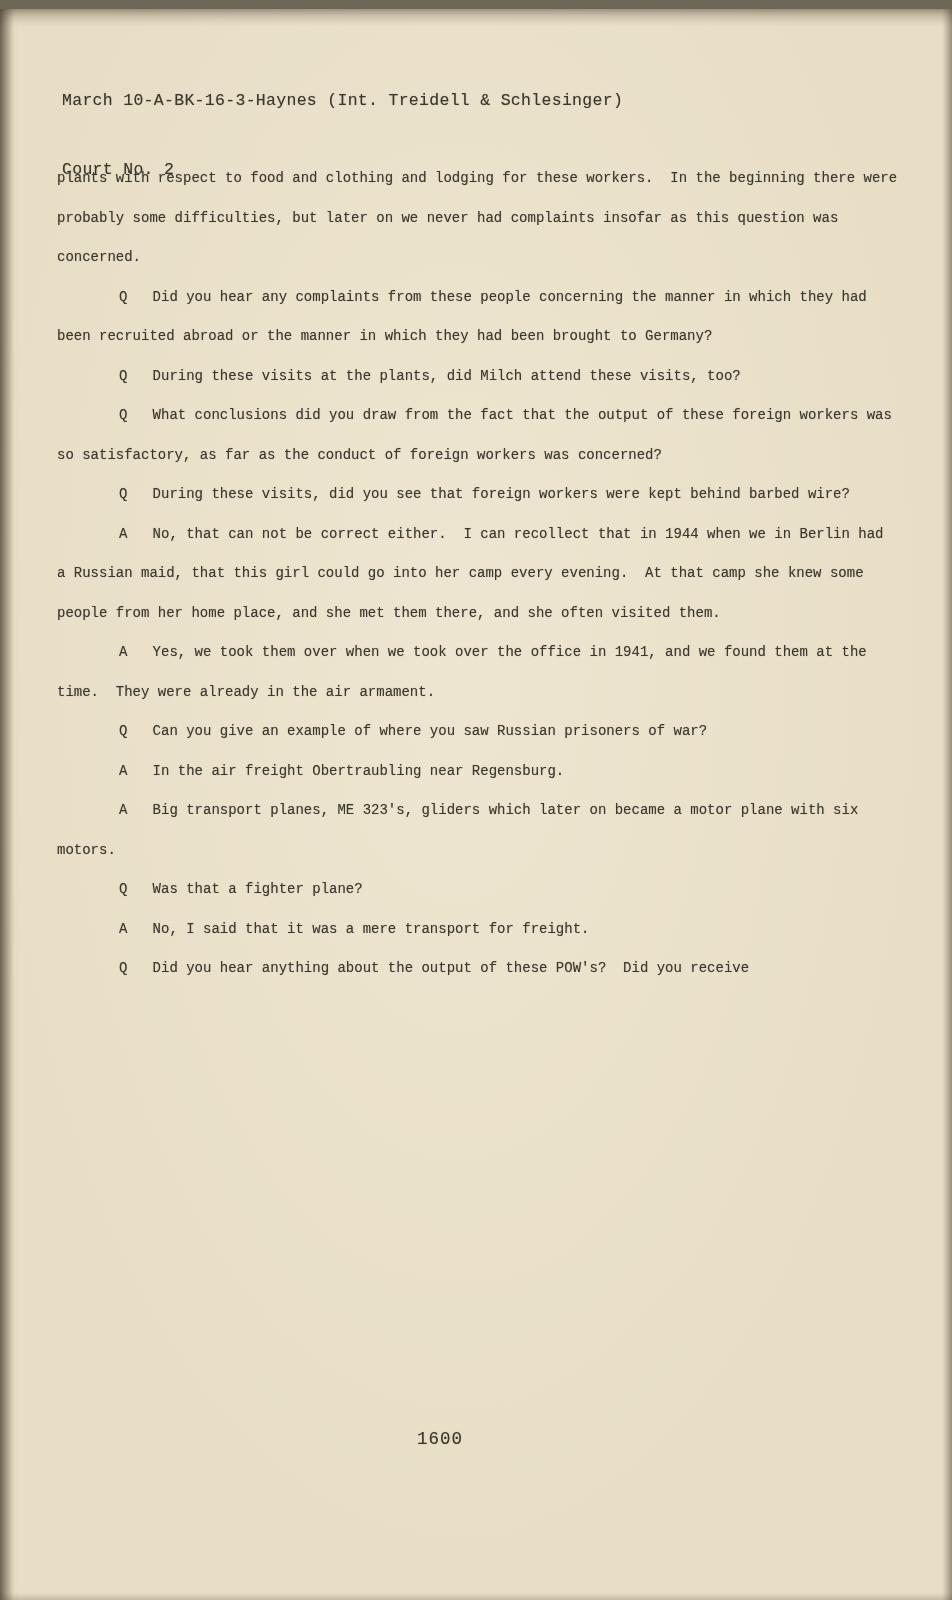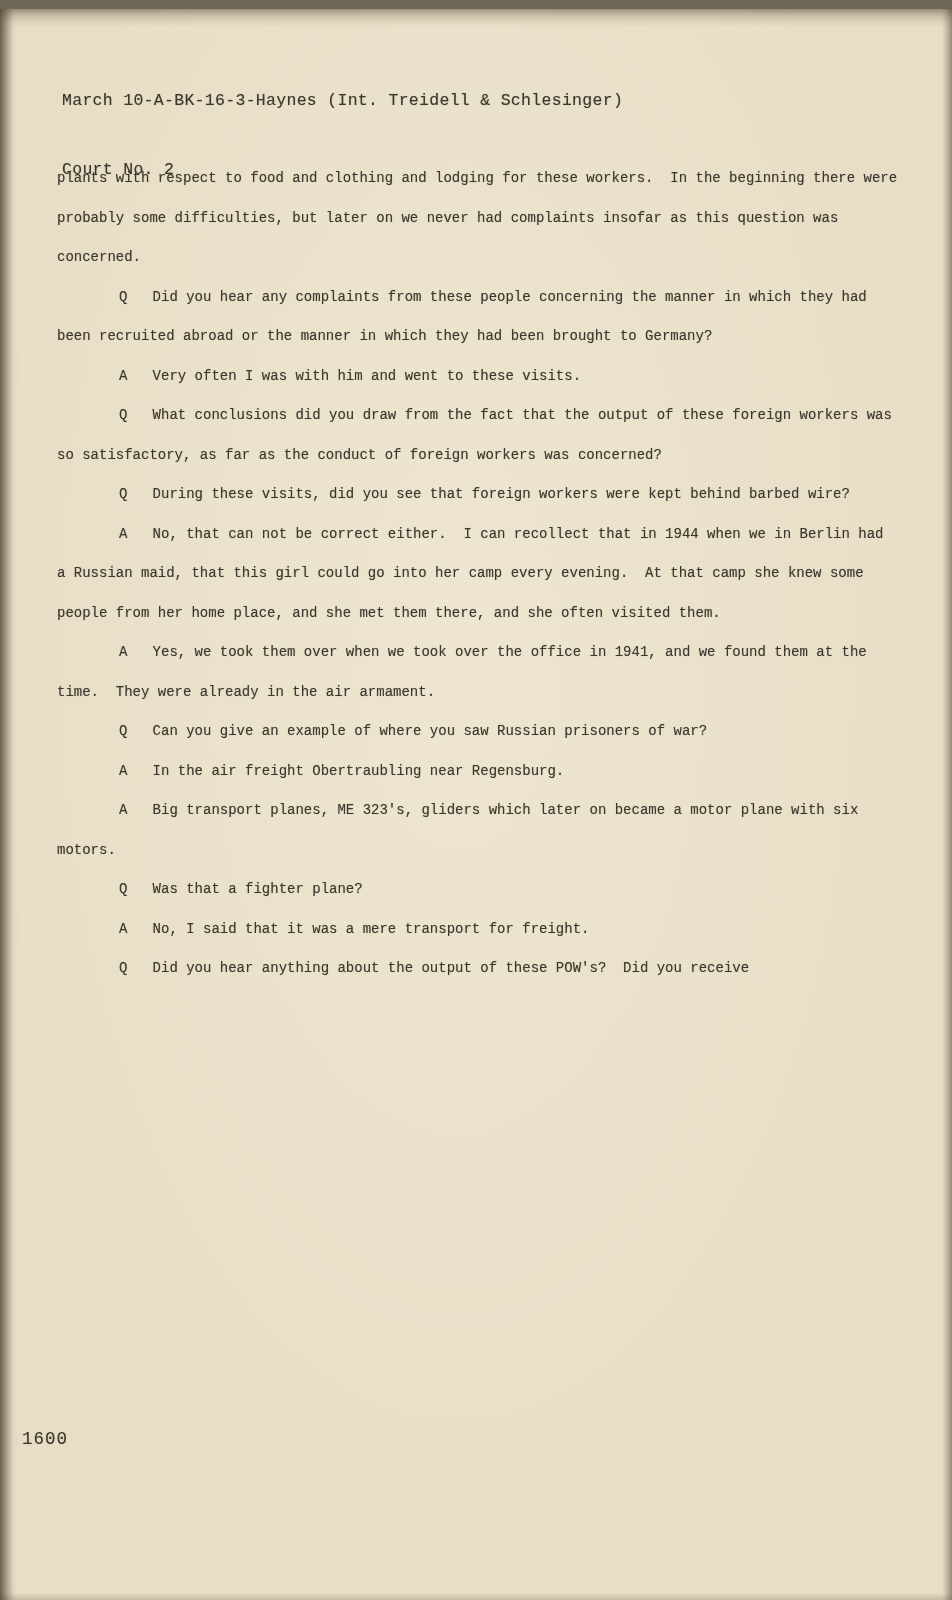--- a/index.html
+++ b/index.html
@@ -54,38 +54,38 @@
     word-break: normal;
   }
   .para.indent {
     text-indent: 62px;
   }
   .pageno {
     position: absolute;
     left: 0;
     top: 1420px;
     width: 880px;
+    text-align: center;
     font-size: 17.5px;
     letter-spacing: 1px;
     text-shadow: 0 0 1px rgba(59,56,46,0.40);
-    padding-left: 22px;
   }
 </style>
 </head>
 <body>
 
 <div class="scan">
   <div class="header">
     <div>March 10-A-BK-16-3-Haynes (Int. Treidell &amp; Schlesinger)</div>
     <div>Court No. 2</div>
   </div>
   <div class="body" id="transcript">
       <p class="para">plants with respect to food and clothing and lodging for these workers.  In the beginning there were probably some difficulties, but later on we never had complaints insofar as this question was concerned.</p>
       <p class="para indent">Q   Did you hear any complaints from these people concerning the manner in which they had been recruited abroad or the manner in which they had been brought to Germany?</p>
-      <p class="para indent">A   Very often I was with him and went to these visits.</p>
+      <p class="para indent">Q   During these visits at the plants, did Milch attend these visits, too?</p>
       <p class="para indent">Q   What conclusions did you draw from the fact that the output of these foreign workers was so satisfactory, as far as the conduct of foreign workers was concerned?</p>
       <p class="para indent">Q   During these visits, did you see that foreign workers were kept behind barbed wire?</p>
       <p class="para indent">A   No, that can not be correct either.  I can recollect that in 1944 when we in Berlin had a Russian maid, that this girl could go into her camp every evening.  At that camp she knew some people from her home place, and she met them there, and she often visited them.</p>
       <p class="para indent">A   Yes, we took them over when we took over the office in 1941, and we found them at the time.  They were already in the air armament.</p>
       <p class="para indent">Q   Can you give an example of where you saw Russian prisoners of war?</p>
       <p class="para indent">A   In the air freight Obertraubling near Regensburg.</p>
       <p class="para indent">A   Big transport planes, ME 323's, gliders which later on became a motor plane with six motors.</p>
       <p class="para indent">Q   Was that a fighter plane?</p>
       <p class="para indent">A   No, I said that it was a mere transport for freight.</p>
       <p class="para indent">Q   Did you hear anything about the output of these POW's?  Did you receive</p>

